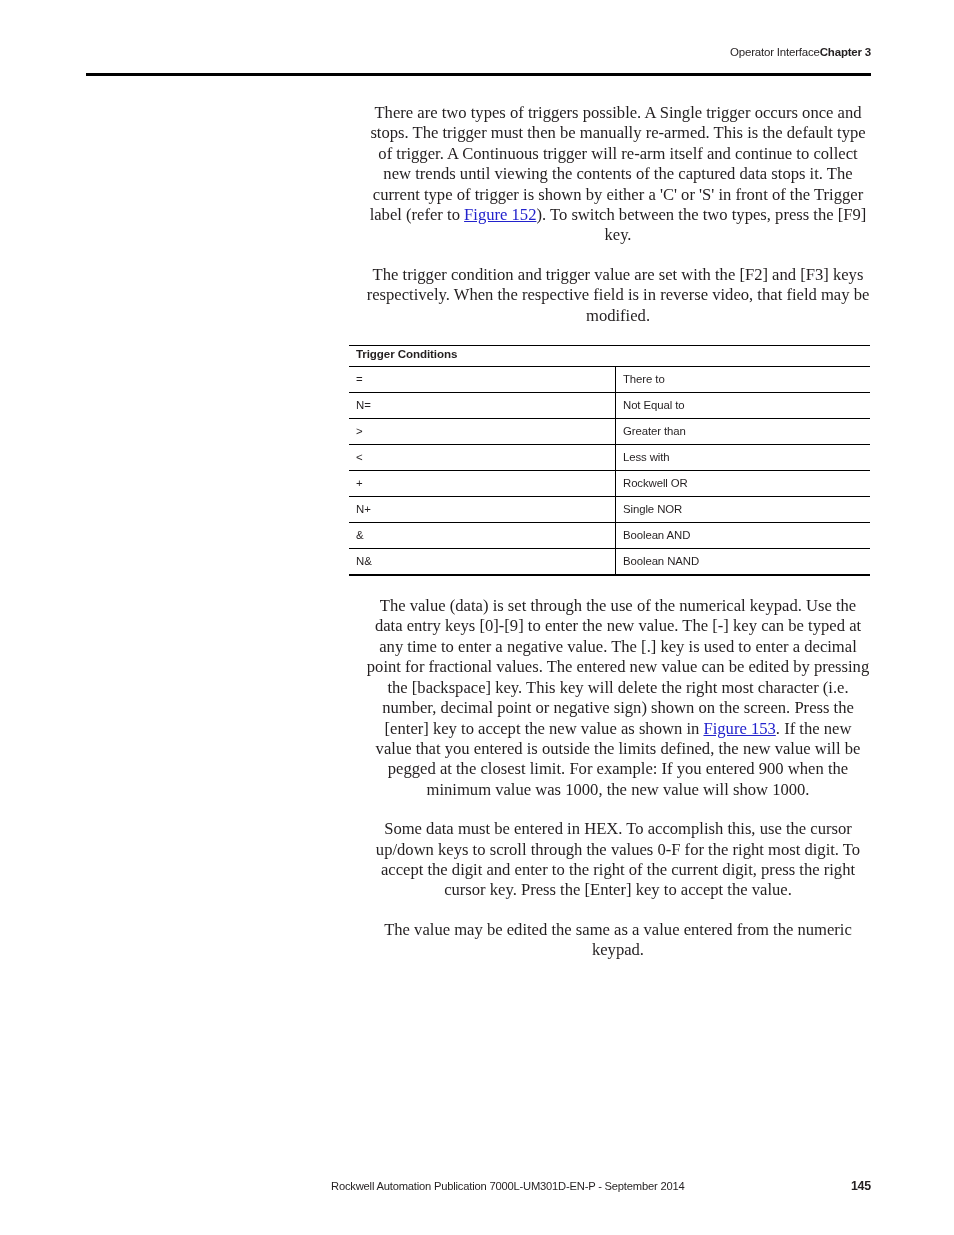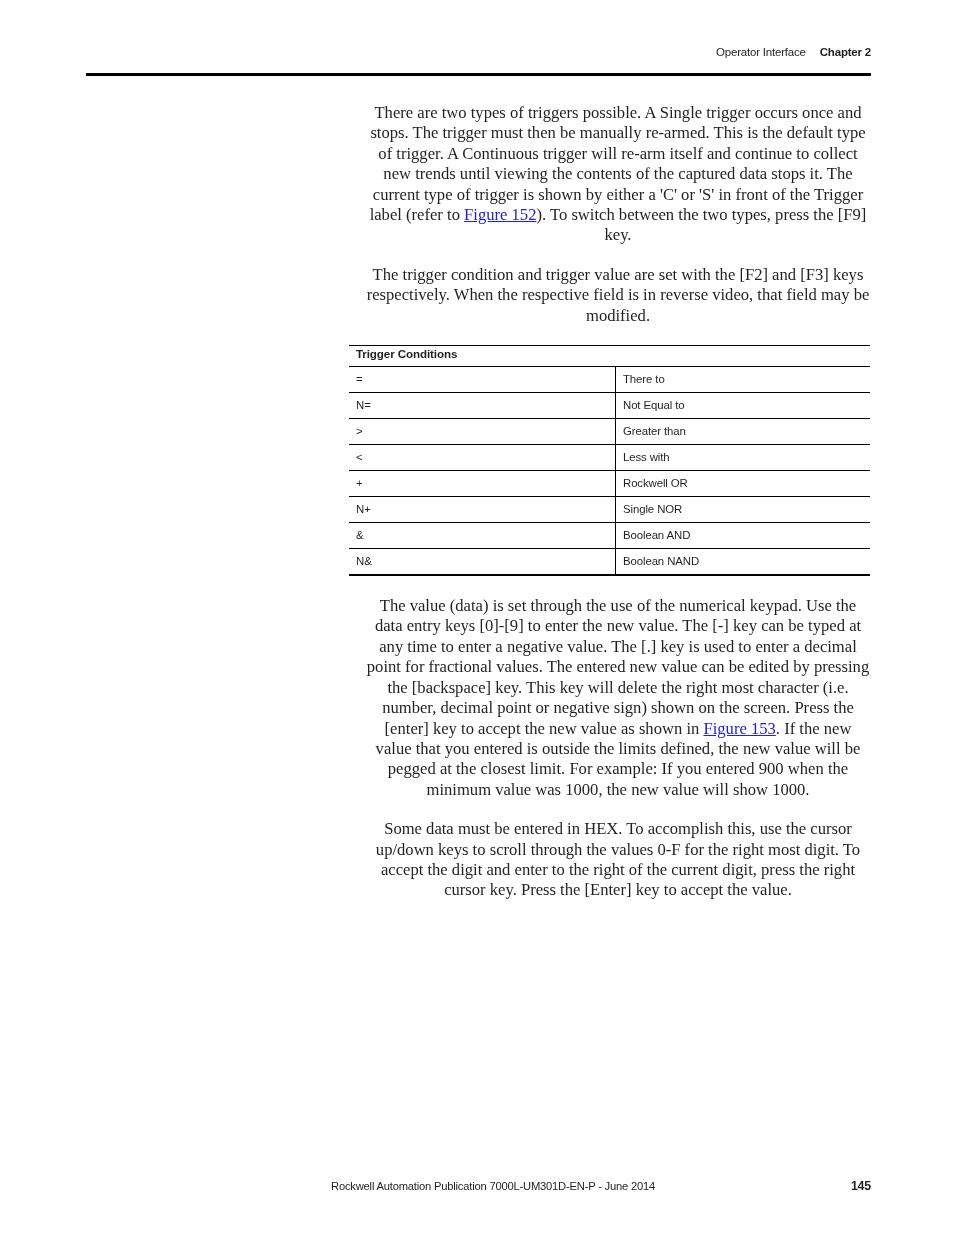--- a/index.html
+++ b/index.html
@@ -27,21 +27,20 @@
     position: absolute;
     left: 86px;
     right: 83px;
     top: 46px;
     height: 26px;
   }
   .header-inner {
     display: flex;
     justify-content: flex-end;
     align-items: center;
-    gap: 14px;
     font-family: "Liberation Sans", sans-serif;
     font-size: 11.5px;
     letter-spacing: -0.2px;
     color: #231f20;
   }
   .header-section {
     font-weight: 400;
   }
   .header-chapter {
     font-weight: bold;
@@ -132,21 +131,21 @@
   .footer-page { font-weight: bold; font-size: 12.4px; }
 </style>
 </head>
 <body>
 
 <div class="page">
 
   <div class="header">
     <div class="header-inner">
       <span class="header-section">Operator Interface</span>
-      <span class="header-chapter">Chapter 2</span>
+      <span class="header-chapter">Chapter 3</span>
     </div>
   </div>
   <div class="header-rule"></div>
 
   <div class="content">
 
     <p class="body"><span>There are two types of triggers possible. A Single trigger occurs once and stops. The trigger must then be manually re-armed. This is the default type of trigger. A Continuous trigger will re-arm itself and continue to collect new trends until viewing the contents of the captured data stops it. The current type of trigger is shown by either a 'C' or 'S' in front of the Trigger label (refer to </span><a class="xref" href="#">Figure 152</a><span>). To switch between the two types, press the [F9] key.</span></p>
 
     <p class="body">The trigger condition and trigger value are set with the [F2] and [F3] keys respectively. When the respective field is in reverse video, that field may be modified.</p>
 
@@ -192,21 +191,22 @@
             <td>Boolean NAND</td>
           </tr>
         </tbody>
       </table>
     </div>
 
     <p class="body"><span>The value (data) is set through the use of the numerical keypad. Use the data entry keys [0]-[9] to enter the new value. The [-] key can be typed at any time to enter a negative value. The [.] key is used to enter a decimal point for fractional values. The entered new value can be edited by pressing the [backspace] key. This key will delete the right most character (i.e. number, decimal point or negative sign) shown on the screen. Press the [enter] key to accept the new value as shown in </span><a class="xref" href="#">Figure 153</a><span>. If the new value that you entered is outside the limits defined, the new value will be pegged at the closest limit. For example: If you entered 900 when the minimum value was 1000, the new value will show 1000.</span></p>
 
     <p class="body">Some data must be entered in HEX. To accomplish this, use the cursor up/down keys to scroll through the values 0-F for the right most digit. To accept the digit and enter to the right of the current digit, press the right cursor key. Press the [Enter] key to accept the value.</p>
 
+    <p class="body">The value may be edited the same as a value entered from the numeric keypad.</p>
 
   </div>
 
   <div class="footer">
-    <span class="footer-pub">Rockwell Automation Publication 7000L-UM301D-EN-P - June 2014</span>
+    <span class="footer-pub">Rockwell Automation Publication 7000L-UM301D-EN-P - September 2014</span>
     <span class="footer-page">145</span>
   </div>
 
 </div>
 
 </body></html>

